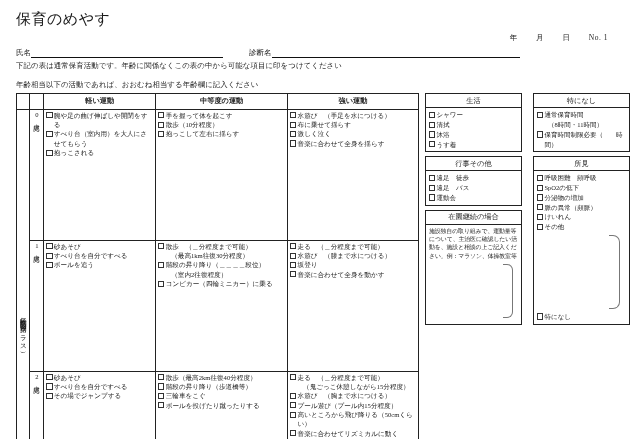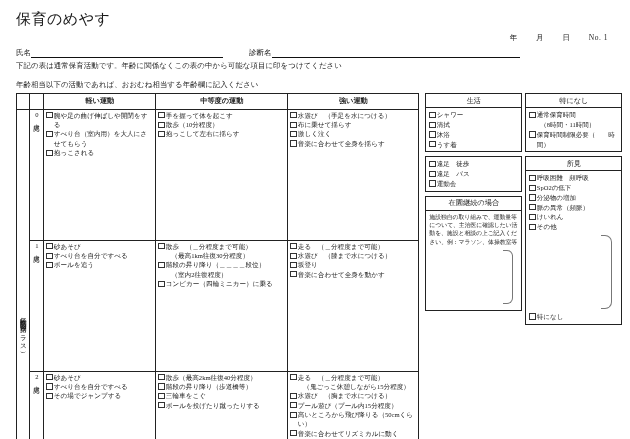--- a/index.html
+++ b/index.html
@@ -62,21 +62,21 @@
   ul.cl li:before {
     content:""; position:absolute; left:0; top:1.6px;
     width:4.2px; height:4.2px; border:.7px solid #333;
   }
   ul.cl li.cont { padding-left:13px; }
   ul.cl li.cont:before { display:none; }
   ul.cl li.cont2 { padding-left:7.5px; }
   ul.cl li.cont2:before { display:none; }
 
   
-  .right { margin-left:6px; display:flex; gap:3px; }
+  .right { margin-left:6px; display:flex; gap:11px; }
   .rcol { width:97px; display:flex; flex-direction:column; gap:4px; }
   .box { border:1px solid #222; }
   .box .bhead { text-align:center; font-size:7.2px; padding:1.5px 0; border-bottom:1px solid #222; }
   .box .bbody { padding:2px 3px; font-size:6.5px; line-height:1.5; }
   .box .bbody ul.cl li:before { top:1.4px; }
   .desc { font-size:5.9px; line-height:1.42; letter-spacing:-.1px; }
   .freearea { height:62px; position:relative; }
   .freearea .brk { position:absolute; right:5px; top:4px; bottom:4px; width:10px;
      border:1px solid #777; border-left:none; border-radius:0 6px 6px 0; }
   .freearea3 { height:80px; position:relative; }
@@ -237,20 +237,21 @@
             <ul class="cl">
               <li><span>シャワー</span></li>
               <li><span>清拭</span></li>
               <li><span>沐浴</span></li>
               <li><span>うす着</span></li>
             </ul>
           </div>
         </div>
 
         <div class="box">
+          <div class="bhead">行事その他</div>
           <div class="bbody">
             <ul class="cl">
               <li><span>遠足　徒歩</span></li>
               <li><span>遠足　バス</span></li>
               <li><span>運動会</span></li>
             </ul>
           </div>
         </div>
 
         <div class="box">

